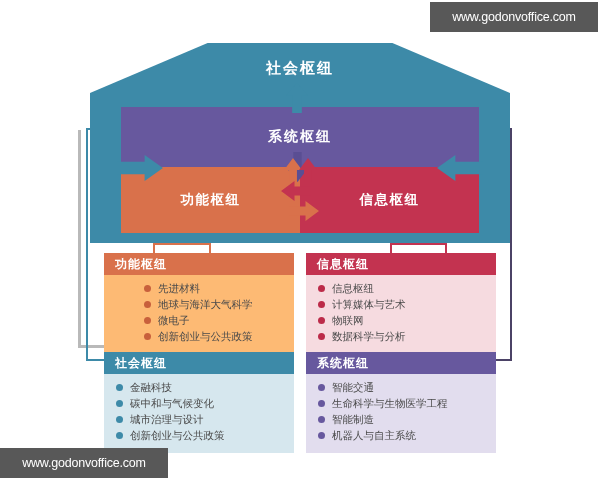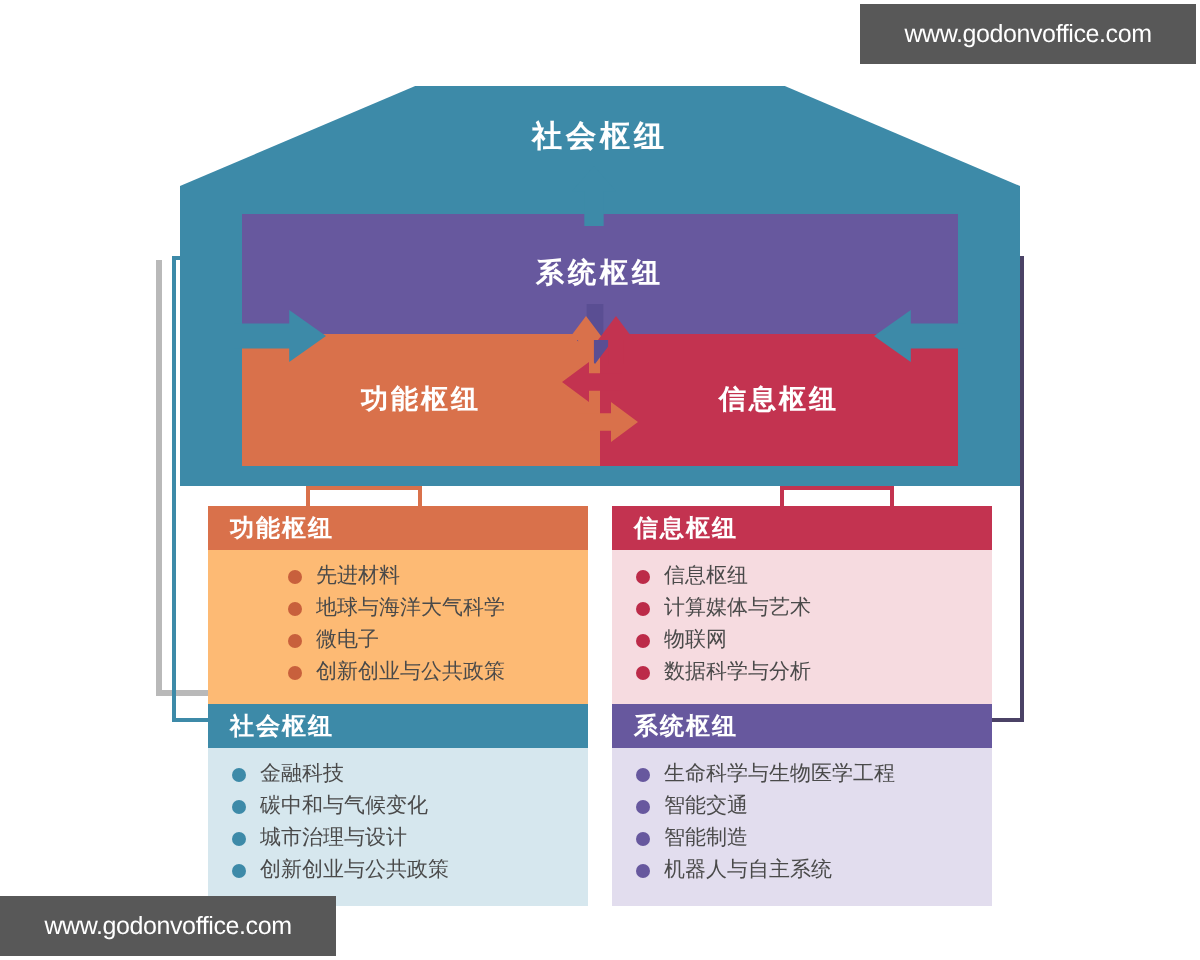--- a/index.html
+++ b/index.html
@@ -322,25 +322,25 @@
       </ul>
     </div>
   </div>
 
   <div class="card" id="card-system">
     <div class="card-head">系统枢纽</div>
     <div class="card-body">
       <ul>
         <li>
             <span class="bullet"></span>
+            <span>智能交通</span>
+          </li>
+        <li>
+            <span class="bullet"></span>
             <span>生命科学与生物医学工程</span>
-          </li>
-        <li>
-            <span class="bullet"></span>
-            <span>智能交通</span>
           </li>
         <li>
             <span class="bullet"></span>
             <span>智能制造</span>
           </li>
         <li>
             <span class="bullet"></span>
             <span>机器人与自主系统</span>
           </li>
       </ul>

